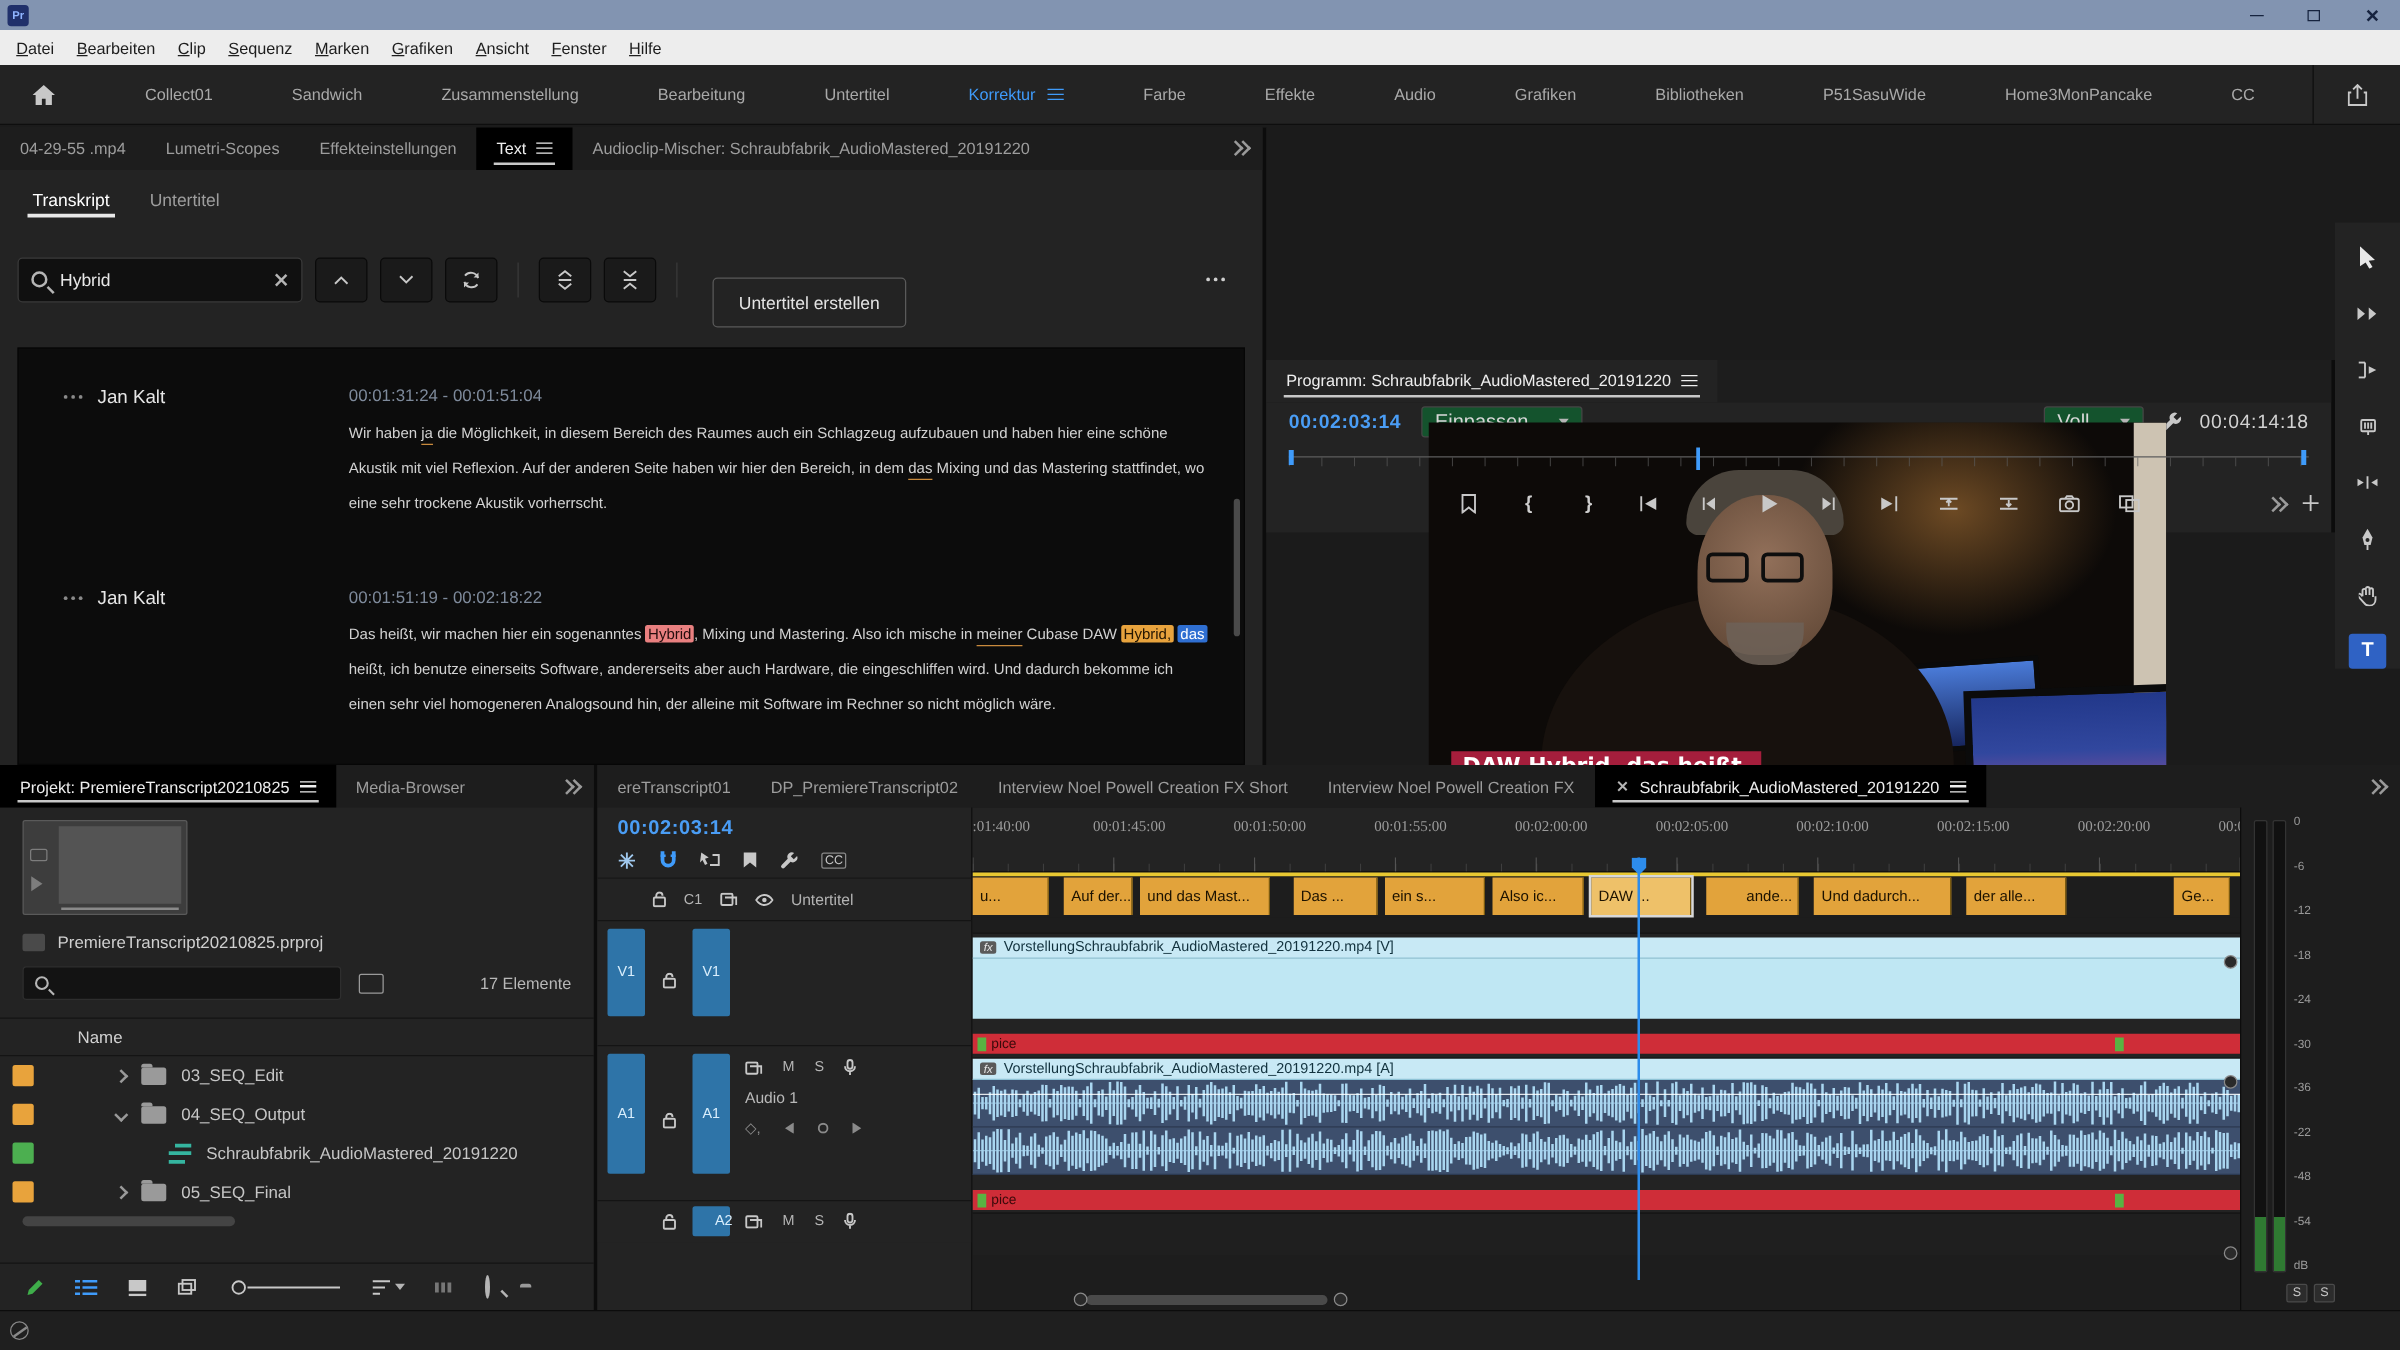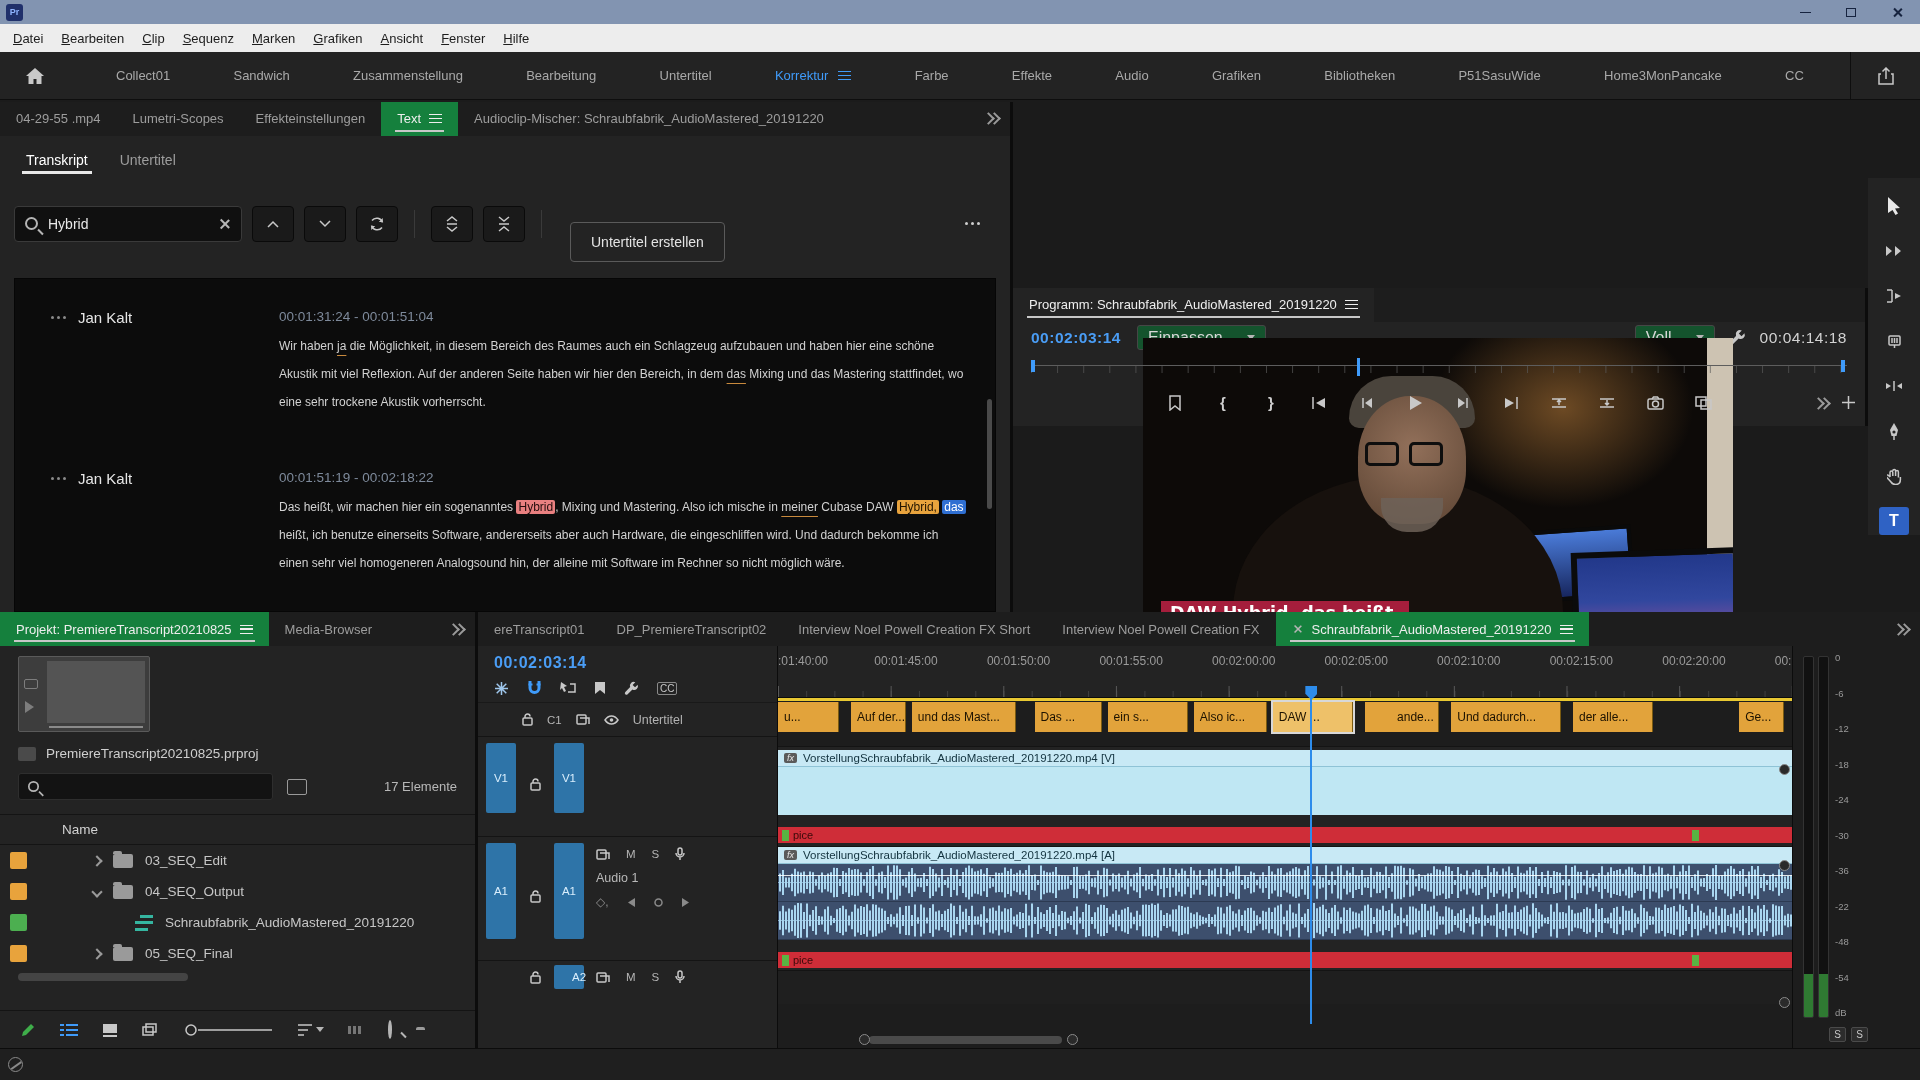--- a/index.html
+++ b/index.html
@@ -33,21 +33,21 @@
   .hamb{display:inline-block;width:13px;height:9px;border-top:1.5px solid currentColor;border-bottom:1.5px solid currentColor;position:relative;}
   .hamb::after{content:"";position:absolute;left:0;right:0;top:2.6px;height:1.5px;background:currentColor;}
   .chev2{display:inline-block;width:12px;height:10px;position:relative;}
   .chev2::before,.chev2::after{content:"";position:absolute;top:1px;width:7px;height:7px;border-top:2px solid #9a9a9a;border-right:2px solid #9a9a9a;transform:rotate(45deg);}
   .chev2::before{left:-2px;} .chev2::after{left:4px;}
 
   
   .content{position:absolute;top:101px;left:0;width:1920px;height:511px;display:flex;align-items:center;}
   .panel-tabs{height:34px;background:#1d1d1d;display:flex;align-items:center;font-size:13px;color:#9d9d9d;flex-shrink:0;}
   .ptab{padding:0 16px;height:100%;display:flex;align-items:center;gap:8px;white-space:nowrap;}
-  .ptab.active{background:#15803d;color:#eee;position:relative;}
+  .ptab.active{background:#000000;color:#eee;position:relative;}
   .ptab.active::after{content:"";position:absolute;left:14px;right:14px;bottom:4px;height:2px;background:#c8c8c8;}
   .overflow-btn{margin-left:auto;padding:0 12px;}
 
   
   .left-panel{width:1013px;background:#232323;border-right:3px solid #0c0c0c;display:flex;flex-direction:column;}
   .subtabs{height:40px;display:flex;align-items:flex-end;gap:8px;padding:0 14px;font-size:14px;color:#9d9d9d;}
   .subtab{padding:8px 12px;position:relative;}
   .subtab.active{color:#fff;}
   .subtab.active::after{content:"";position:absolute;left:8px;right:8px;bottom:2px;height:2.5px;background:#e8e8e8;}
   .search-row{display:flex;align-items:center;gap:10px;padding:10px 14px 8px 14px;}
@@ -144,21 +144,21 @@
 
   
   .timeline-panel{flex:1;background:#1d1d1d;display:flex;flex-direction:column;position:relative;}
   .tl-body{flex:1;display:flex;background:#232323;}
   .tl-left{width:300px;display:flex;flex-direction:column;border-right:1px solid #0c0c0c;flex-shrink:0;}
   .tl-tc{color:#4a9df5;font-weight:bold;font-size:16px;padding:8px 0 0 16px;letter-spacing:.5px;}
   .tl-icons{display:flex;gap:18px;align-items:center;padding:8px 16px 6px 16px;}
   .cap-head{height:34px;display:flex;align-items:center;gap:14px;padding-left:44px;color:#b2b2b2;font-size:12.5px;border-top:1px solid #191919;}
   .badge{border:1px solid #8a8a8a;border-radius:2px;padding:0 2px;font-size:10px;color:#c8c8c8;}
   .tl-content{flex:1;position:relative;overflow:hidden;background:#1d1d1d;}
-  .ruler{position:relative;height:52px;border-bottom:1px solid #0c0c0c;background:#232323;font-size:12px;color:#9b9b9b;}
+  .ruler{position:relative;height:52px;border-bottom:1px solid #0c0c0c;background:#232323;font-size:12px;color:#9b9b9b;font-family:Liberation Serif, serif;}
   .ruler-label{position:absolute;top:8px;white-space:nowrap;}
   .ruler-ticks{position:absolute;left:0;right:0;bottom:0;height:11px;
      background:linear-gradient(90deg,#585858 0 1px,transparent 1px),linear-gradient(90deg,#3f3f3f 0 1px,transparent 1px);
      background-size:11.11% 100%,2.78% 55%;background-repeat:repeat-x;background-position:0 0,0 100%;}
   .rows{position:absolute;top:52px;left:0;right:0;bottom:0;}
   .caption-row{position:relative;height:36px;border-top:3px solid #e8c832;background:#1d1d1d;}
   .cclip{position:absolute;top:1px;height:30px;background:#e2a33b;color:#1c1200;font-size:12px;display:flex;align-items:center;padding:0 6px;white-space:nowrap;overflow:hidden;border-right:1px solid #7a5a10;}
   .cclip.selected{background:#eec169;outline:2px solid #d8d8d8;z-index:2;}
   .trackspacer{height:12px;background:#1d1d1d;}
   .track-row{position:relative;background:#232323;border-top:1px solid #141414;}

